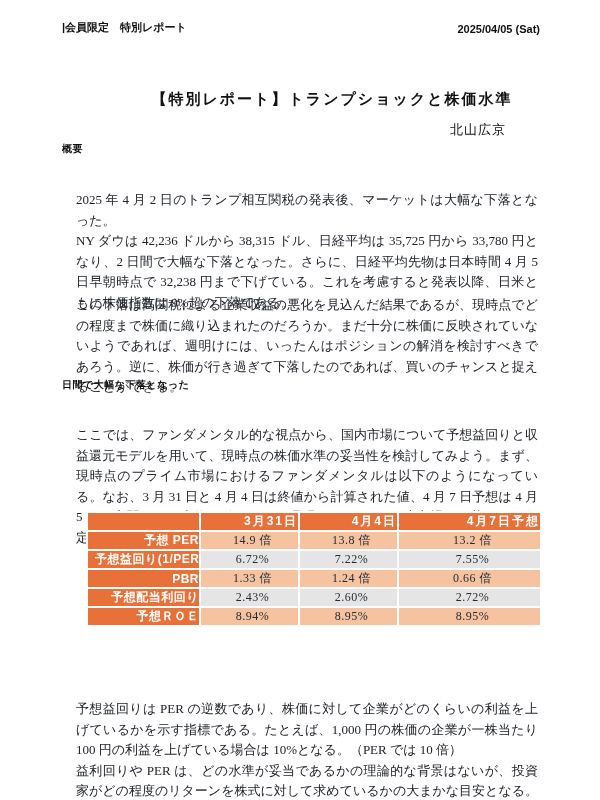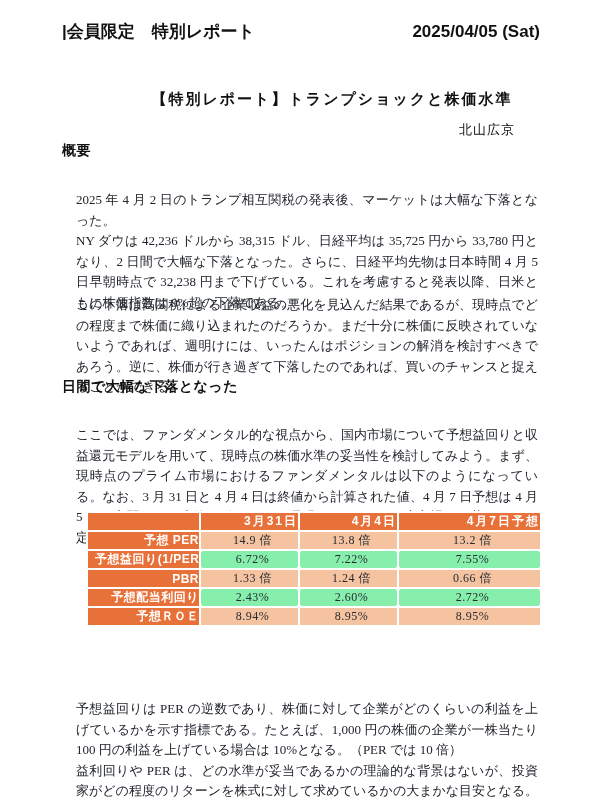--- a/index.html
+++ b/index.html
@@ -4,37 +4,37 @@
 <style>
   html,body{margin:0;padding:0;}
   body{width:600px;height:800px;background:#e9e9e9;}
   .page{
     position:relative;width:600px;height:800px;background:#ffffff;
     overflow:hidden;color:#1d2129;
     font-family:"Liberation Serif","DejaVu Serif",serif;
   }
   .topbar{
     position:absolute;top:20px;left:62px;right:60px;
-    display:flex;justify-content:space-between;align-items:center;
+    display:flex;justify-content:space-between;align-items:flex-end;
     font-family:"Liberation Sans","DejaVu Sans",sans-serif;
-    font-weight:bold;font-size:17px;color:#111;
+    font-weight:bold;font-size:11px;color:#111;
   }
   .title{
     position:absolute;top:90px;left:0;width:100%;margin:0;
     text-align:center;font-size:15px;font-weight:600;letter-spacing:2px;
     font-family:"Liberation Serif","DejaVu Serif",serif;color:#111;padding-left:32px;
   }
   .author{
-    position:absolute;top:121px;right:85px;
+    position:absolute;top:121px;right:94px;
     font-size:13px;letter-spacing:1px;color:#111;
   }
   .sec-h{
     position:absolute;left:62px;margin:0;
     font-family:"Liberation Sans","DejaVu Sans",sans-serif;
-    font-weight:bold;font-size:14px;color:#111;letter-spacing:0.5px;
+    font-weight:bold;font-size:10px;color:#111;letter-spacing:0.5px;
   }
   .body-block{
     position:absolute;left:76px;width:462px;
     font-size:13px;line-height:20.6px;text-align:justify;
     color:#20242c;
     margin-top:29px;
   }
   .body-block p{margin:0;padding:0;}
   .fund-table{
     position:absolute;left:86px;top:511px;width:454px;
@@ -54,21 +54,21 @@
     font-family:"Liberation Sans","DejaVu Sans",sans-serif;
     font-weight:bold;letter-spacing:0.5px;
   }
   .fund-table tbody td{
     text-align:center;color:#262b33;
     font-family:"Liberation Serif","DejaVu Serif",serif;
     letter-spacing:0.5px;
     padding-left:6px;
   }
   .fund-table tr.stripe-dark td{background:#f6c3a1;}
-  .fund-table tr.stripe-light td{background:#86efac;border-radius:6px;}
+  .fund-table tr.stripe-light td{background:#e5e5e5;}
 </style>
 </head>
 <body>
 
 <div class="page">
 
   <div class="topbar">
     <div>|会員限定　特別レポート</div>
     <div>2025/04/05 (Sat)</div>
   </div>

